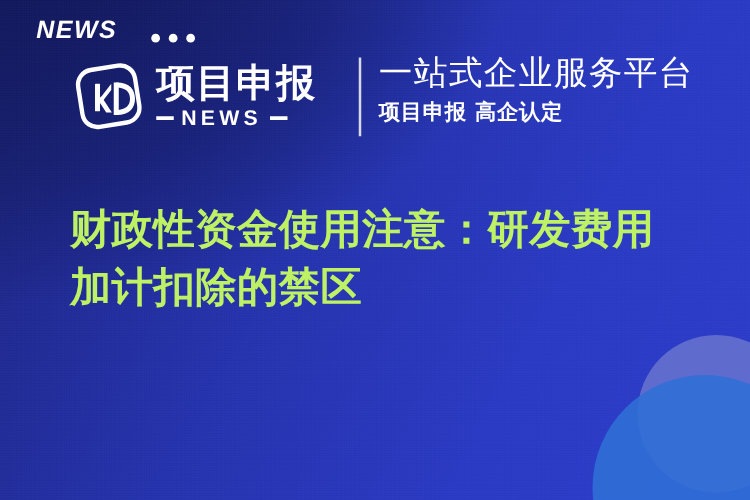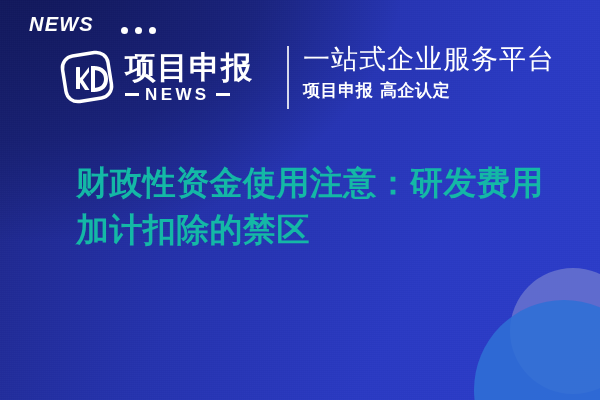--- a/index.html
+++ b/index.html
@@ -170,27 +170,26 @@
     line-height: 1.3;
     margin-top: 3px;
     font-family: "DejaVu Serif", "Liberation Serif", serif;
   }
   
   .headline {
     position: absolute;
     left: 56px;
     top: 160px;
     width: 500px;
-    color: #14b8a6;
+    color: #bef264;
     font-size: 33px;
     font-weight: 700;
     line-height: 1.42;
     letter-spacing: 0.4px;
     font-family: "DejaVu Sans", "Liberation Sans", sans-serif;
-    margin-left: 20px;
   }
 </style>
 </head>
 <body>
 
 <div id="banner">
 
   <div class="bg-base"></div>
   <div class="bg-corner-dark"></div>
   <div class="bg-noise"></div>

